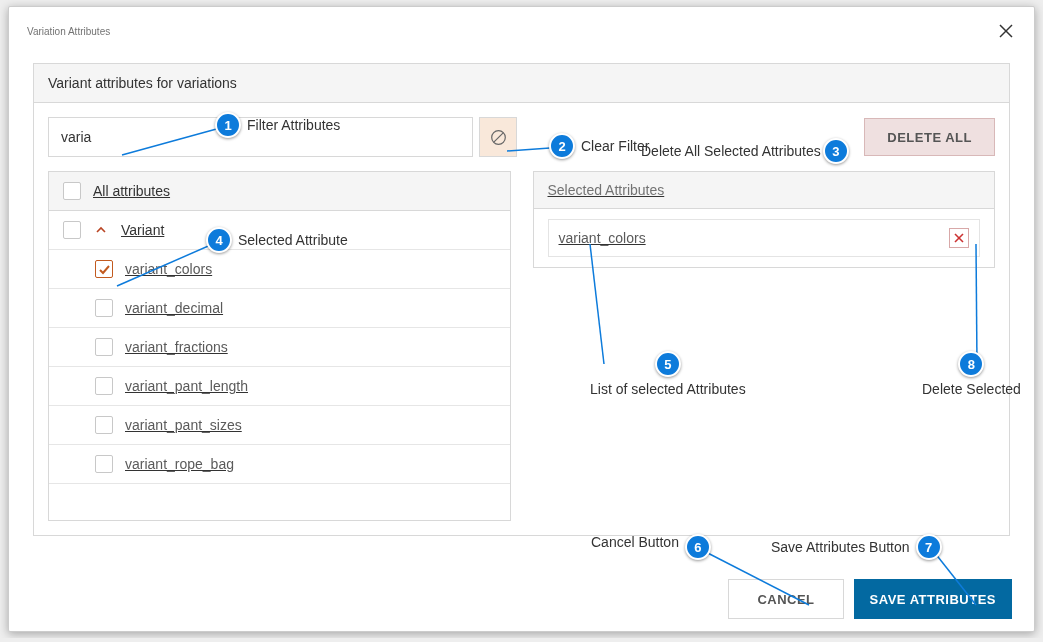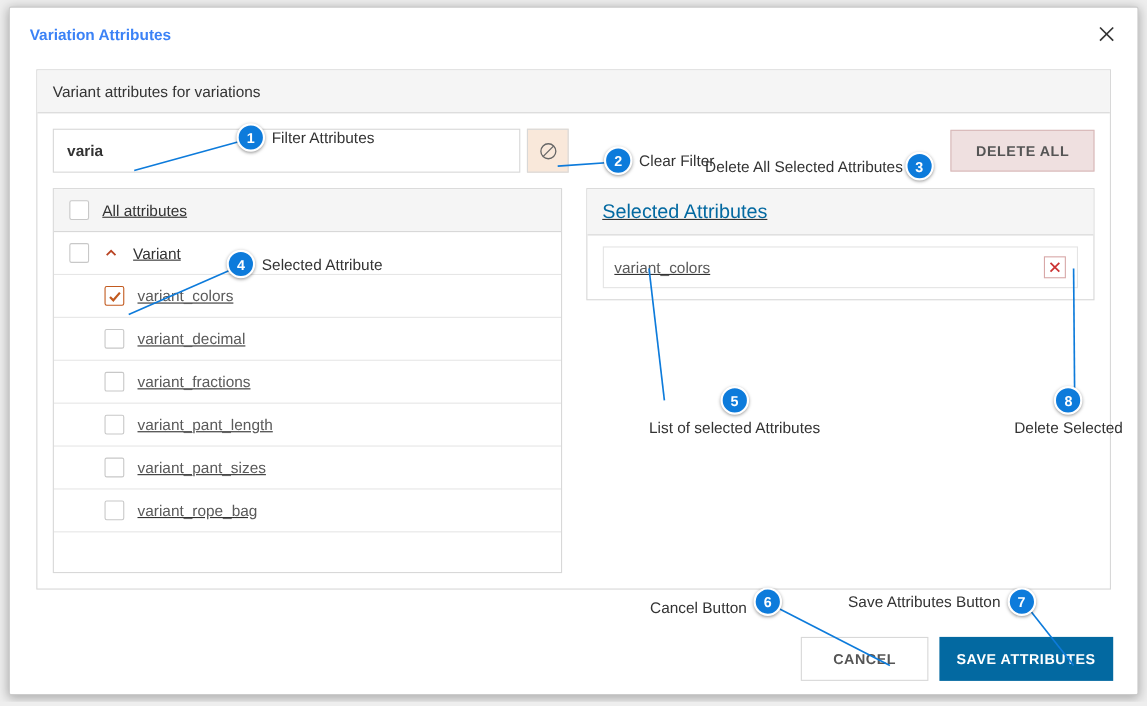--- a/index.html
+++ b/index.html
@@ -21,23 +21,23 @@
     position: relative;
     padding: 0;
   }
   .dialog-header {
     display: flex;
     align-items: center;
     justify-content: space-between;
     padding: 14px 18px 14px 18px;
   }
   .dialog-title {
-    font-size: 14px;
-    font-weight: 700;
-    color: #3b82f6;
+    font-size: 10px;
+    font-weight: 400;
+    color: #737373;
   }
   .close-x {
     width: 20px;
     height: 20px;
     display: flex;
     align-items: center;
     justify-content: center;
     cursor: pointer;
     color: #333;
   }
@@ -68,21 +68,20 @@
     margin-bottom: 14px;
   }
   .filter-input {
     width: 425px;
     height: 40px;
     border: 1px solid #d8d8d8;
     padding: 0 12px;
     font-size: 14px;
     color: #333;
     outline: none;
-    font-weight: bold;
   }
   .clear-filter-btn {
     width: 38px;
     height: 40px;
     margin-left: 6px;
     border: 1px solid #d8d8d8;
     background: #f9e8da;
     display: flex;
     align-items: center;
     justify-content: center;
@@ -186,22 +185,22 @@
   }
   .expand-caret svg { width: 10px; height: 10px; }
 
   .selected-panel {
     border: 1px solid #d8d8d8;
   }
   .selected-head {
     background: #f5f5f5;
     border-bottom: 1px solid #d8d8d8;
     padding: 10px 14px;
-    font-size: 18px;
-    color: #0369a1;
+    font-size: 14px;
+    color: #737373;
   }
   .selected-body {
     padding: 10px 14px;
   }
   .selected-item {
     border: 1px solid #e4e4e4;
     padding: 8px 10px;
     display: flex;
     align-items: center;
     font-size: 14px;
@@ -418,21 +417,21 @@
     <div class="badge">3</div>
   </div>
   <div class="anno" style="left:197px; top:220px; display:flex; align-items:center; gap:6px;">
     <div class="badge">4</div>
     <div class="anno-label">Selected Attribute</div>
   </div>
   <div class="anno" style="left:581px; top:344px; display:flex; flex-direction:column; align-items:center; gap:4px;">
     <div class="badge">5</div>
     <div class="anno-label">List of selected Attributes</div>
   </div>
-  <div class="anno" style="left:582px; top:527px; display:flex; align-items:flex-end; gap:6px;">
+  <div class="anno" style="left:582px; top:527px; display:flex; align-items:flex-start; gap:6px;">
     <div class="anno-label">Cancel Button</div>
     <div class="badge">6</div>
   </div>
   <div class="anno" style="left:762px; top:527px; display:flex; align-items:center; gap:6px;">
     <div class="anno-label">Save Attributes Button</div>
     <div class="badge">7</div>
   </div>
   <div class="anno" style="left:913px; top:344px; display:flex; flex-direction:column; align-items:center; gap:4px;">
     <div class="badge">8</div>
     <div class="anno-label">Delete Selected</div>

